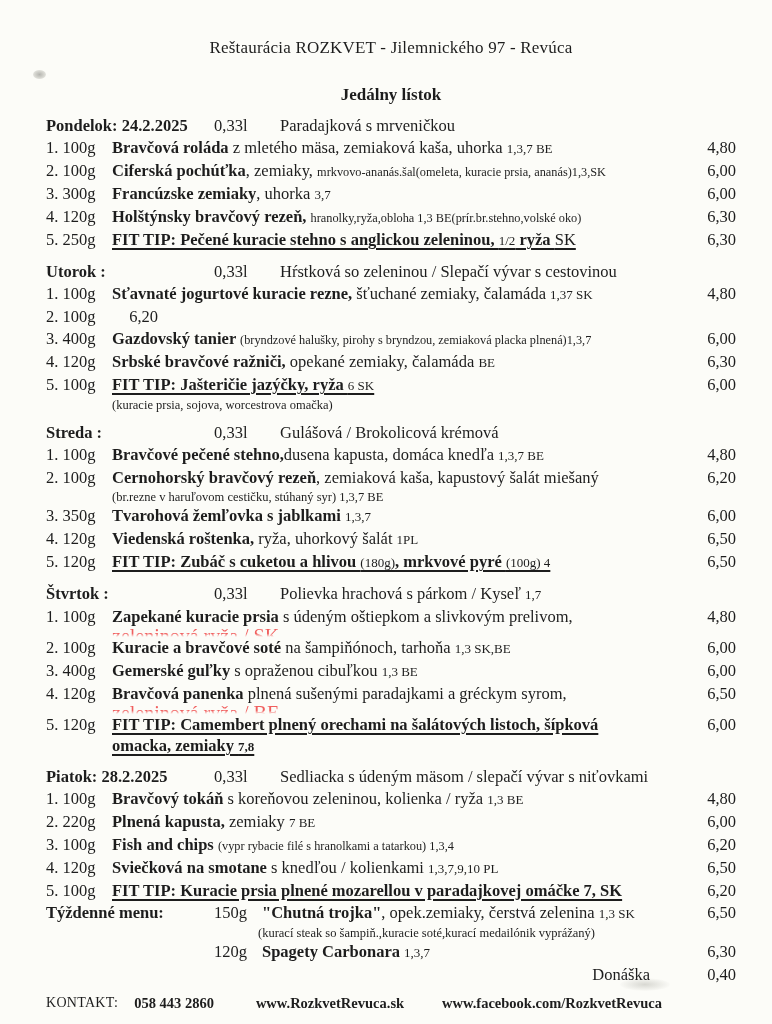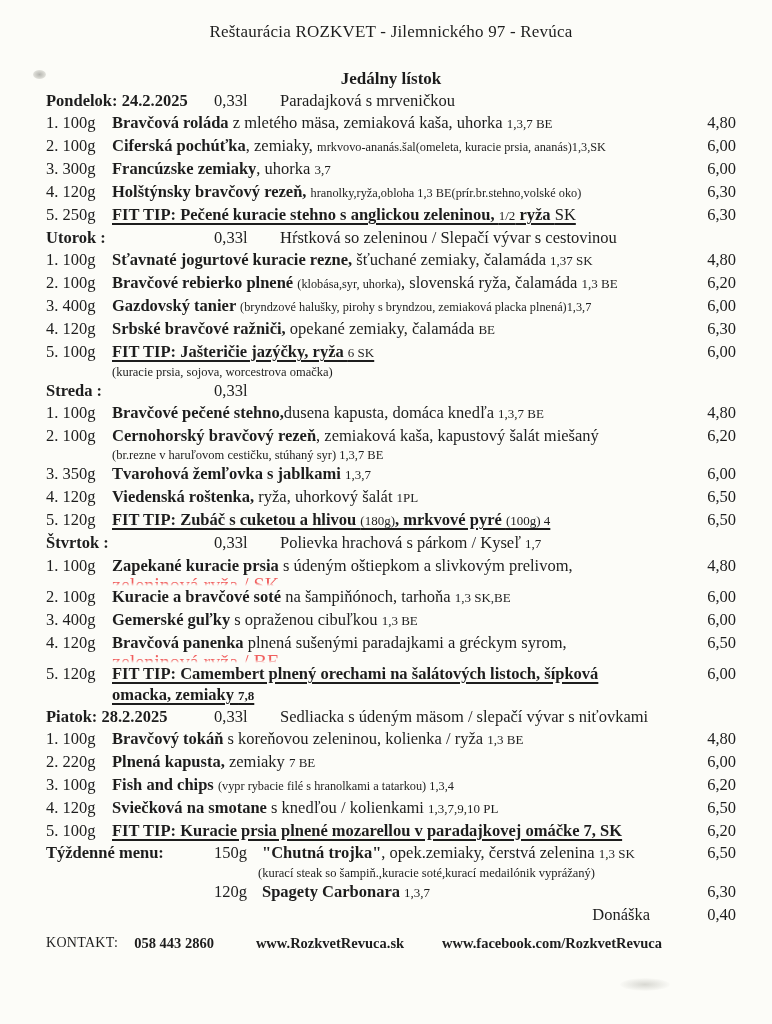--- a/index.html
+++ b/index.html
@@ -2,24 +2,24 @@
 <html><head>
 <meta charset="utf-8">
 <style>
   html,body{margin:0;padding:0;}
   body{
     width:772px;height:1024px;position:relative;overflow:hidden;
     background:#fcfcf8;
     font-family:"Liberation Serif","DejaVu Serif",serif;
     color:#1d1d1d;
   }
-  .page{position:absolute;left:46px;top:20px;width:690px;}
+  .page{position:absolute;left:46px;top:36px;width:690px;}
   .title{text-align:center;font-size:17px;line-height:24px;letter-spacing:.2px;}
   .subtitle{text-align:center;font-size:17px;font-weight:bold;margin-top:24px;line-height:22px;}
-  .day{margin-top:0;}
+  .day{margin-top:9px;}
   .day-line{display:flex;align-items:baseline;font-size:16.5px;line-height:22px;}
   .day-name{font-weight:bold;flex:0 0 168px;white-space:nowrap;}
   .vol{flex:0 0 66px;}
   .soup{flex:1;}
   .item{display:flex;align-items:baseline;font-size:16.5px;line-height:22px;}
   .numw{flex:0 0 66px;white-space:nowrap;}
   .itxt{flex:1;padding-right:4px;white-space:nowrap;overflow:visible;}
   .itxt.u{text-decoration:underline;text-decoration-thickness:1.6px;text-underline-offset:3px;}
   .price{flex:0 0 46px;text-align:right;font-size:16.5px;}
   .sg-b{font-weight:bold;}
@@ -106,21 +106,20 @@
           <span class="vol">0,33l</span>
           <span class="soup">Hŕstková so zeleninou / Slepačí vývar s cestovinou</span>
         </div>
         <div class="item">
           <span class="numw">1. 100g</span>
           <div class="itxt"><span class="sg-b">Sťavnaté jogurtové kuracie rezne,</span><span class="sg-n"> šťuchané zemiaky, čalamáda </span><span class="sg-sm">1,37 SK</span></div>
           <span class="price">4,80</span>
         </div>
         <div class="item">
           <span class="numw">2. 100g</span>
-          <div class="itxt"><span class="sg-b">Bravčové rebierko plnené </span><span class="sg-t">(klobása,syr, uhorka)</span><span class="sg-n">, slovenská ryža, čalamáda </span><span class="sg-sm">1,3 BE</span></div>
           <span class="price">6,20</span>
         </div>
         <div class="item">
           <span class="numw">3. 400g</span>
           <div class="itxt"><span class="sg-b">Gazdovský tanier </span><span class="sg-t">(bryndzové halušky, pirohy s bryndzou, zemiaková placka plnená)1,3,7</span></div>
           <span class="price">6,00</span>
         </div>
         <div class="item">
           <span class="numw">4. 120g</span>
           <div class="itxt"><span class="sg-b">Srbské bravčové ražniči,</span><span class="sg-n"> opekané zemiaky, čalamáda </span><span class="sg-sm">BE</span></div>
@@ -130,20 +129,21 @@
           <span class="numw">5. 100g</span>
           <div class="itxt u"><span class="sg-b">FIT TIP: Jašteričie jazýčky, ryža </span><span class="sg-sm">6 SK</span></div>
           <span class="price">6,00</span>
         </div>
         <div class="sub-tiny">(kuracie prsia, sojova, worcestrova omačka)</div>
       </div>
       <div class="day">
         <div class="day-line">
           <span class="day-name">Streda :</span>
           <span class="vol">0,33l</span>
+          <span class="soup">Gulášová / Brokolicová krémová</span>
         </div>
         <div class="item">
           <span class="numw">1. 100g</span>
           <div class="itxt"><span class="sg-b">Bravčové pečené stehno,</span><span class="sg-n">dusena kapusta, domáca knedľa </span><span class="sg-sm">1,3,7 BE</span></div>
           <span class="price">4,80</span>
         </div>
         <div class="item">
           <span class="numw">2. 100g</span>
           <div class="itxt"><span class="sg-b">Cernohorský bravčový rezeň</span><span class="sg-n">, zemiaková kaša, kapustový šalát miešaný</span></div>
           <span class="price">6,20</span>

